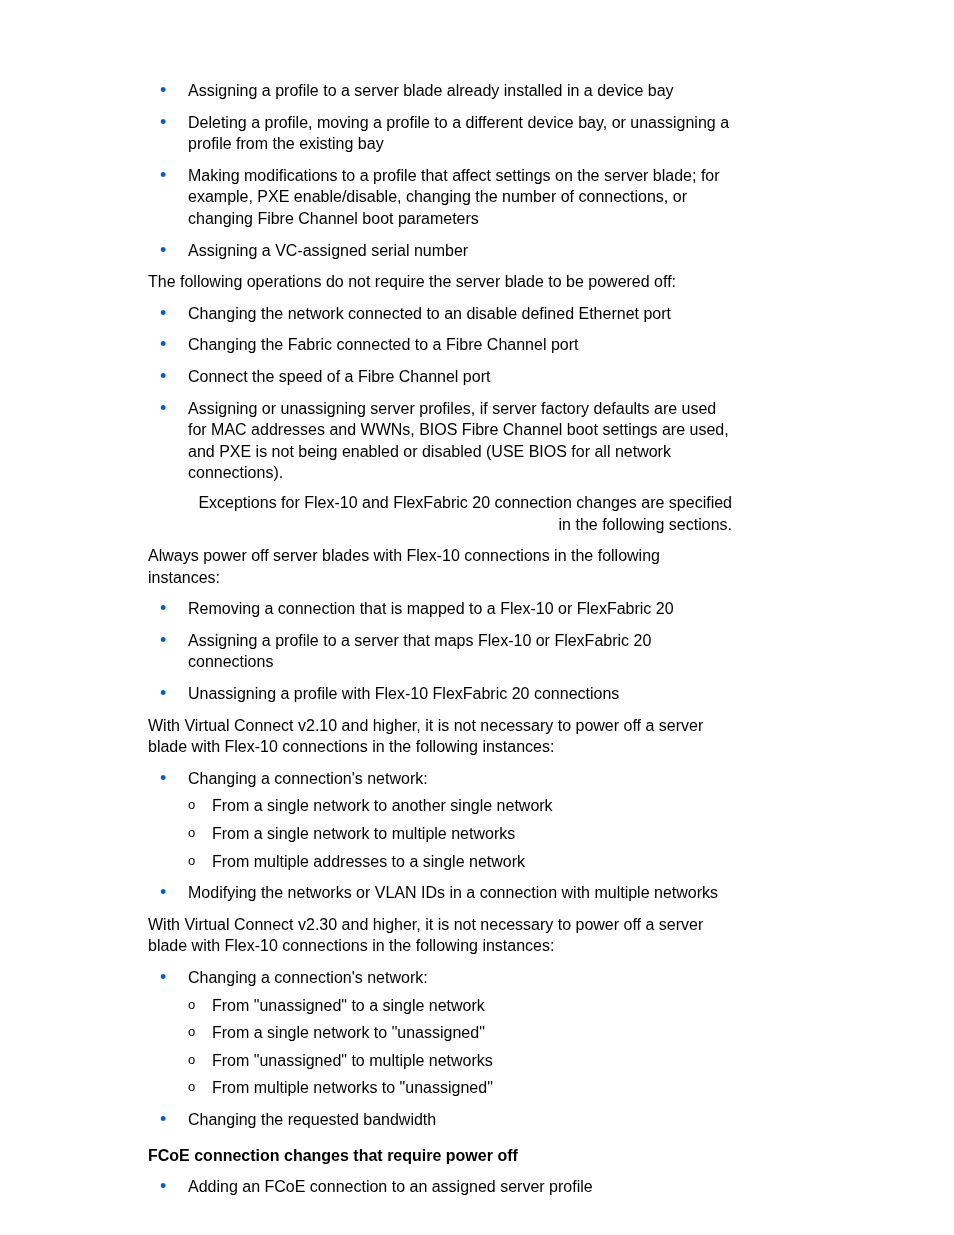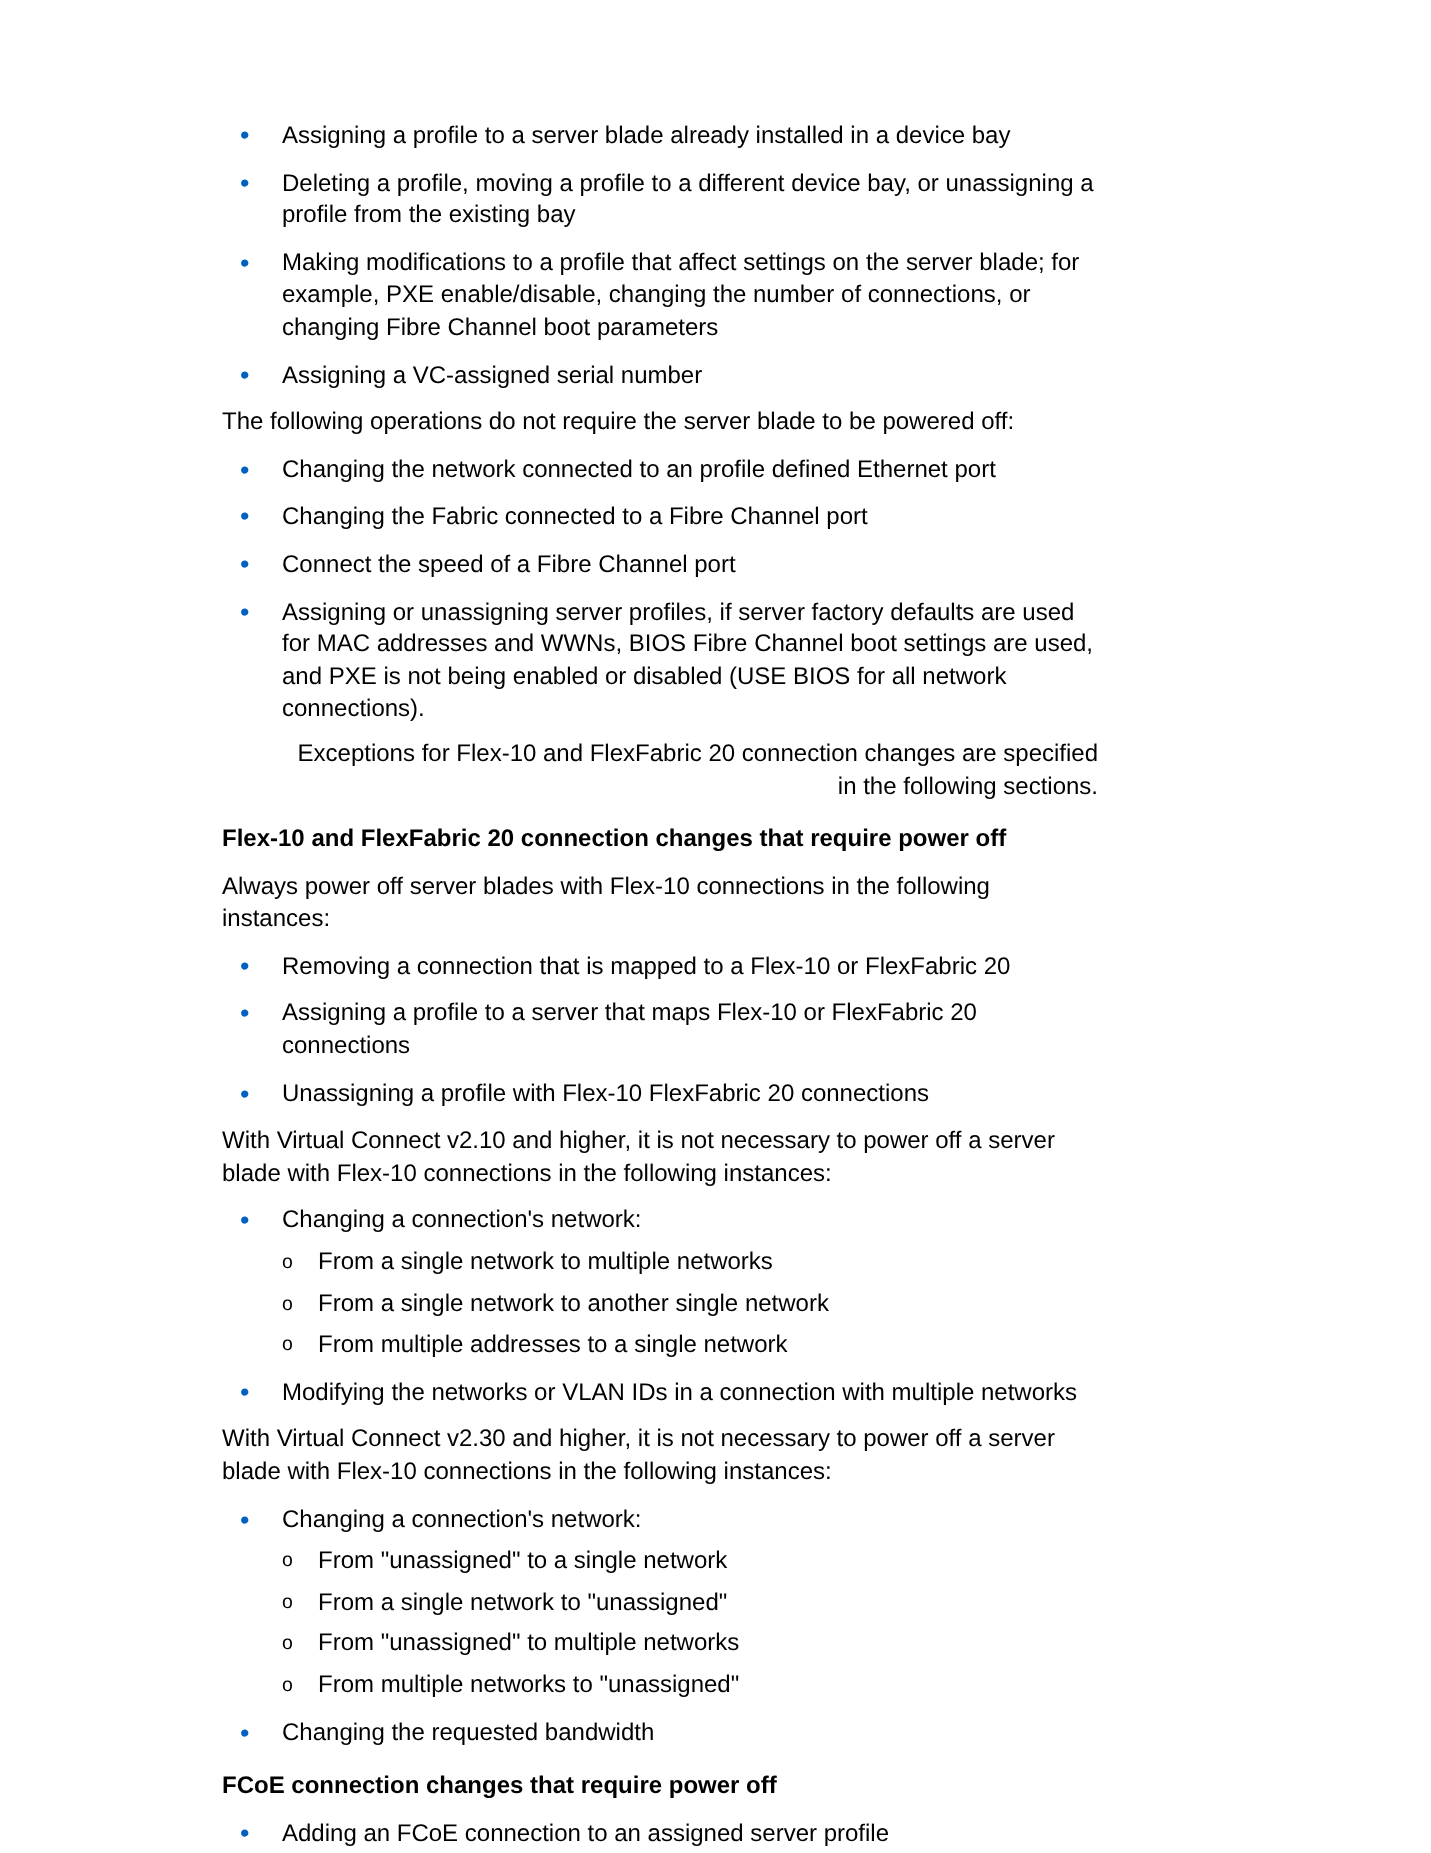--- a/index.html
+++ b/index.html
@@ -87,46 +87,45 @@
   <ul class="bullet-list">
     <li><span>Assigning a profile to a server blade already installed in a device bay</span></li>
     <li><span>Deleting a profile, moving a profile to a different device bay, or unassigning a profile from the existing bay</span></li>
     <li><span>Making modifications to a profile that affect settings on the server blade; for example, PXE enable/disable, changing the number of connections, or changing Fibre Channel boot parameters</span></li>
     <li><span>Assigning a VC-assigned serial number</span></li>
   </ul>
 
   <p class="para">The following operations do not require the server blade to be powered off:</p>
 
   <ul class="bullet-list">
-    <li><span>Changing the network connected to an profile defined Ethernet port</span></li>
+    <li><span>Changing the network connected to an disable defined Ethernet port</span></li>
     <li><span>Changing the Fabric connected to a Fibre Channel port</span></li>
     <li><span>Connect the speed of a Fibre Channel port</span></li>
     <li>
       <span>Assigning or unassigning server profiles, if server factory defaults are used for MAC addresses and WWNs, BIOS Fibre Channel boot settings are used, and PXE is not being enabled or disabled (USE BIOS for all network connections).</span>
       <div class="exception-note">Exceptions for Flex-10 and FlexFabric 20 connection changes are specified in the following sections.</div>
     </li>
   </ul>
 
-  <p class="heading">Flex-10 and FlexFabric 20 connection changes that require power off</p>
   <p class="para">Always power off server blades with Flex-10 connections in the following instances:</p>
 
   <ul class="bullet-list">
     <li><span>Removing a connection that is mapped to a Flex-10 or FlexFabric 20</span></li>
     <li><span>Assigning a profile to a server that maps Flex-10 or FlexFabric 20 connections</span></li>
     <li><span>Unassigning a profile with Flex-10 FlexFabric 20 connections</span></li>
   </ul>
 
   <p class="para">With Virtual Connect v2.10 and higher, it is not necessary to power off a server blade with Flex-10 connections in the following instances:</p>
 
   <ul class="bullet-list">
     <li>
       <span>Changing a connection's network:</span>
       <ul class="sub-list">
+        <li><span>From a single network to another single network</span></li>
         <li><span>From a single network to multiple networks</span></li>
-        <li><span>From a single network to another single network</span></li>
         <li><span>From multiple addresses to a single network</span></li>
       </ul>
     </li>
     <li><span>Modifying the networks or VLAN IDs in a connection with multiple networks</span></li>
   </ul>
 
   <p class="para">With Virtual Connect v2.30 and higher, it is not necessary to power off a server blade with Flex-10 connections in the following instances:</p>
 
   <ul class="bullet-list">
     <li>

